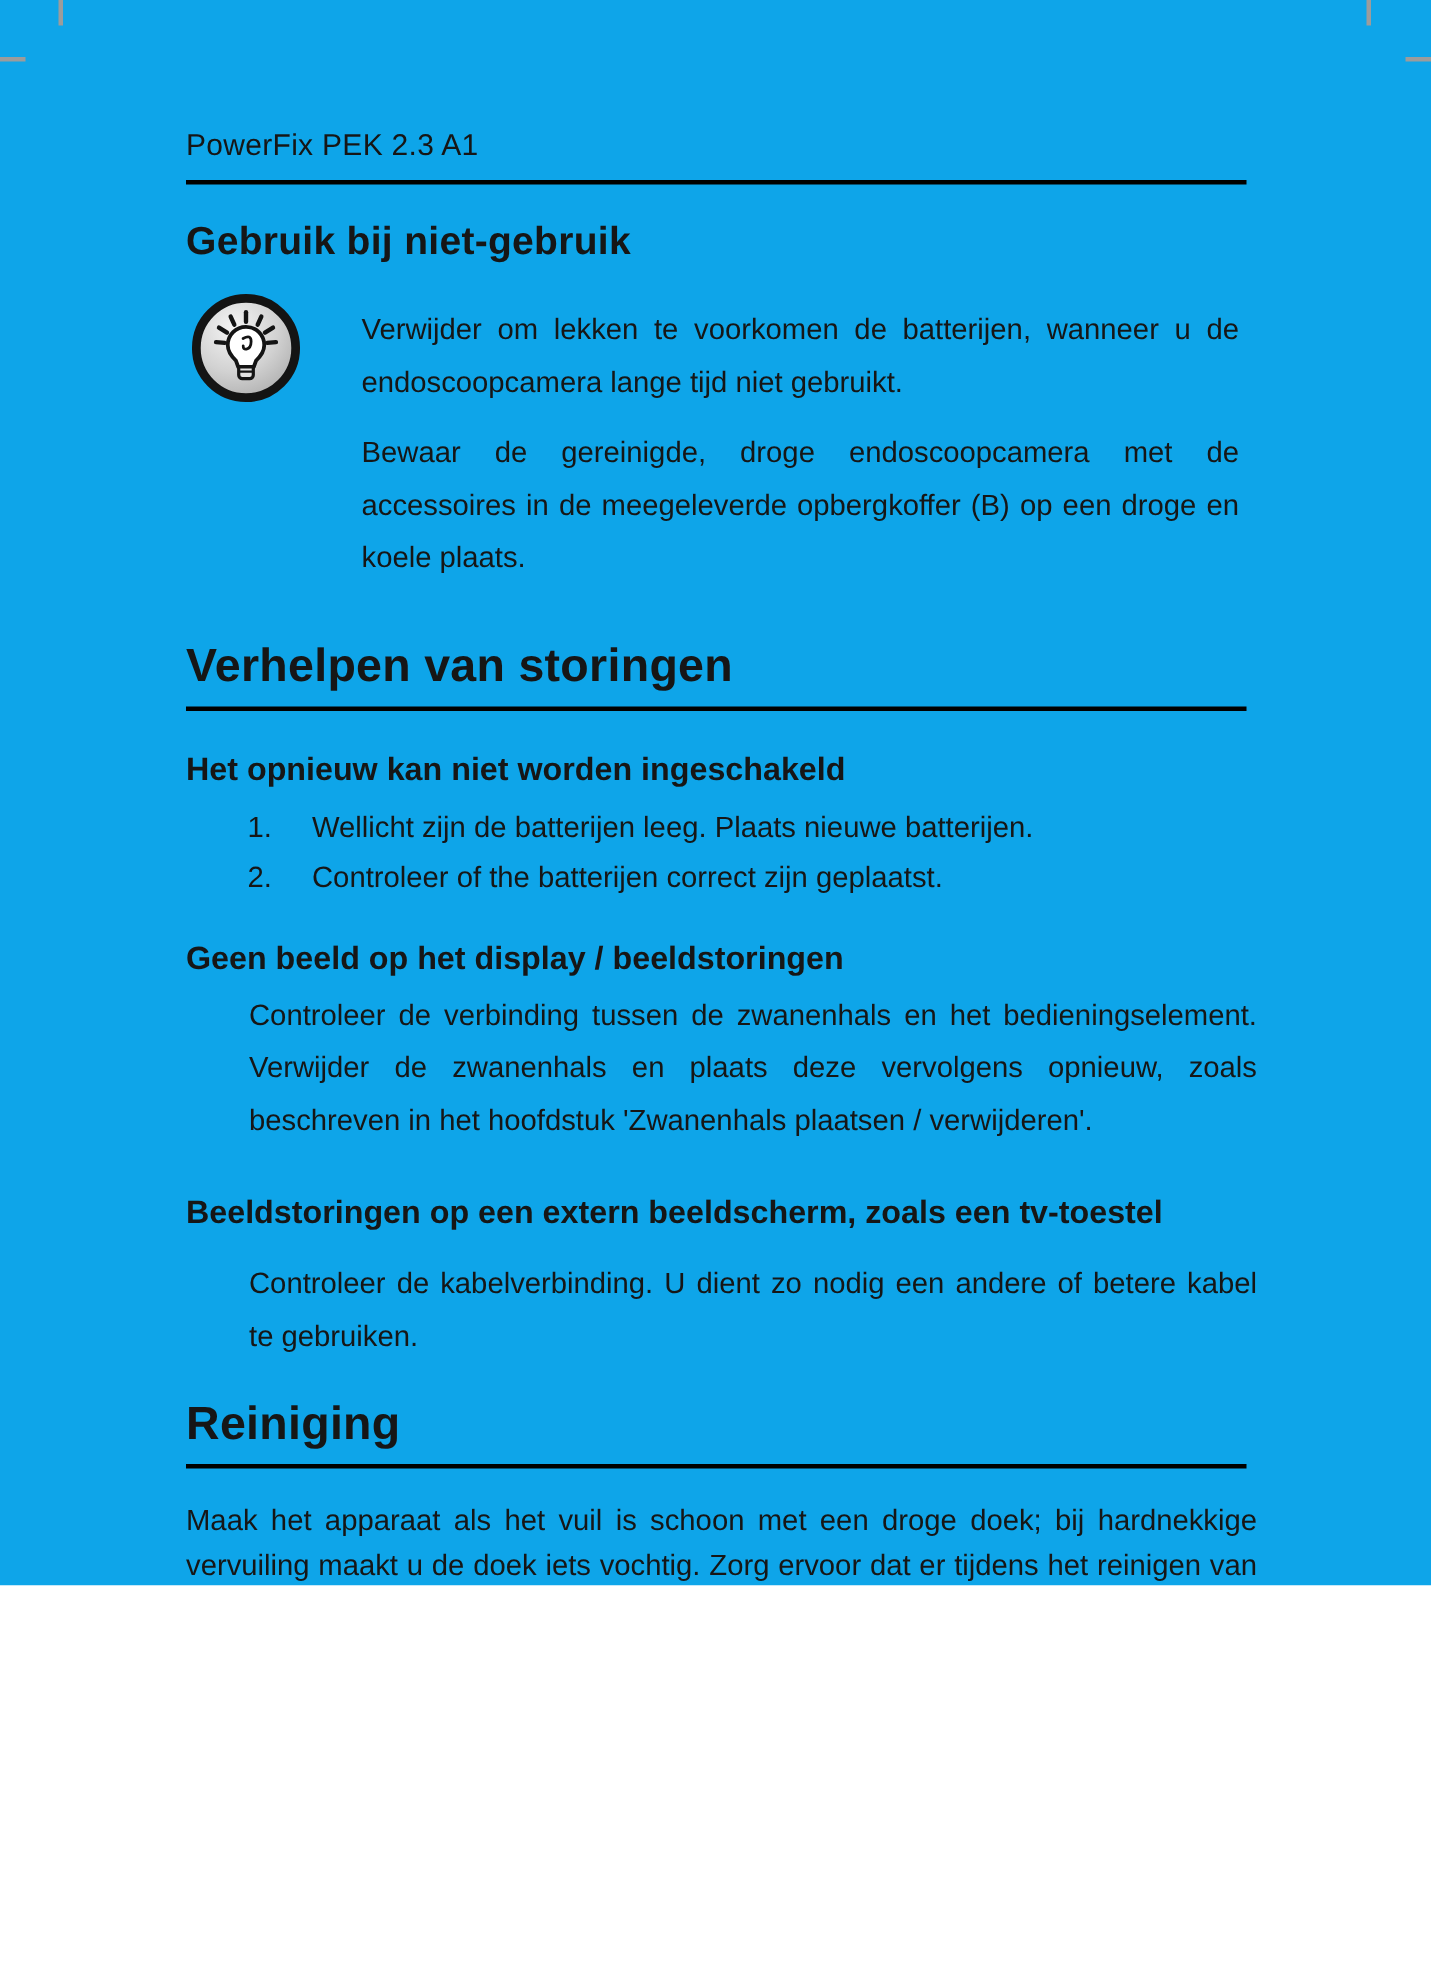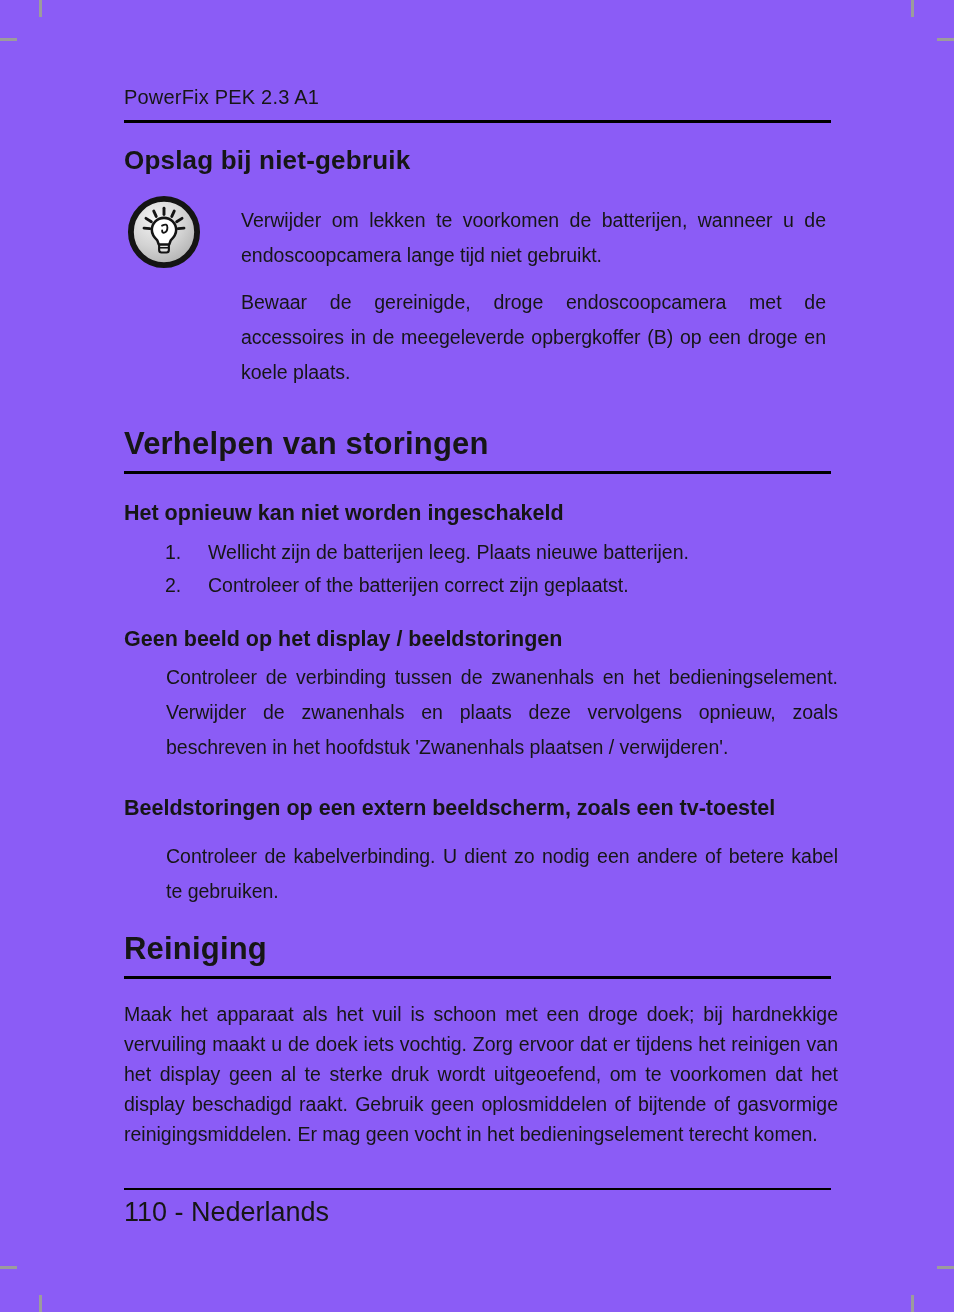--- a/index.html
+++ b/index.html
@@ -1,20 +1,20 @@
 <!DOCTYPE html>
 <html><head>
 <meta charset="utf-8">
 <style>
   html, body { margin: 0; padding: 0; background: #ffffff; }
   .page {
     position: relative;
     width: 954px;
-    height: 1312px;
-    background: #8b5cf6;
+    height: 1057px;
+    background: #0ea5e9;
     font-family: "Liberation Sans", sans-serif;
     color: #161616;
     overflow: hidden;
   }
   .content {
     position: absolute;
     left: 124px;
     top: 0;
     width: 714px;
   }
@@ -130,21 +130,21 @@
   <div class="crop h" style="left:0;    top:1266px;"></div>
   <div class="crop v" style="left:39px; top:1295px;"></div>
   <div class="crop h" style="left:937px; top:1266px;"></div>
   <div class="crop v" style="left:911px; top:1295px;"></div>
 
   <div class="content">
 
     <div class="running-head">PowerFix PEK 2.3 A1</div>
     <div class="rule-thick"></div>
 
-    <div class="h2">Opslag bij niet-gebruik</div>
+    <div class="h2">Gebruik bij niet-gebruik</div>
 
     <div class="tip">
       <div class="tip-icon-wrap">
         <svg width="74" height="74" viewBox="0 0 76 76" aria-hidden="true">
           <defs>
             <radialGradient id="bulbBg" cx="38%" cy="30%" r="80%">
               <stop offset="0%" stop-color="#f5f5f5"></stop>
               <stop offset="55%" stop-color="#d2d2d2"></stop>
               <stop offset="100%" stop-color="#aaaaaa"></stop>
             </radialGradient>

